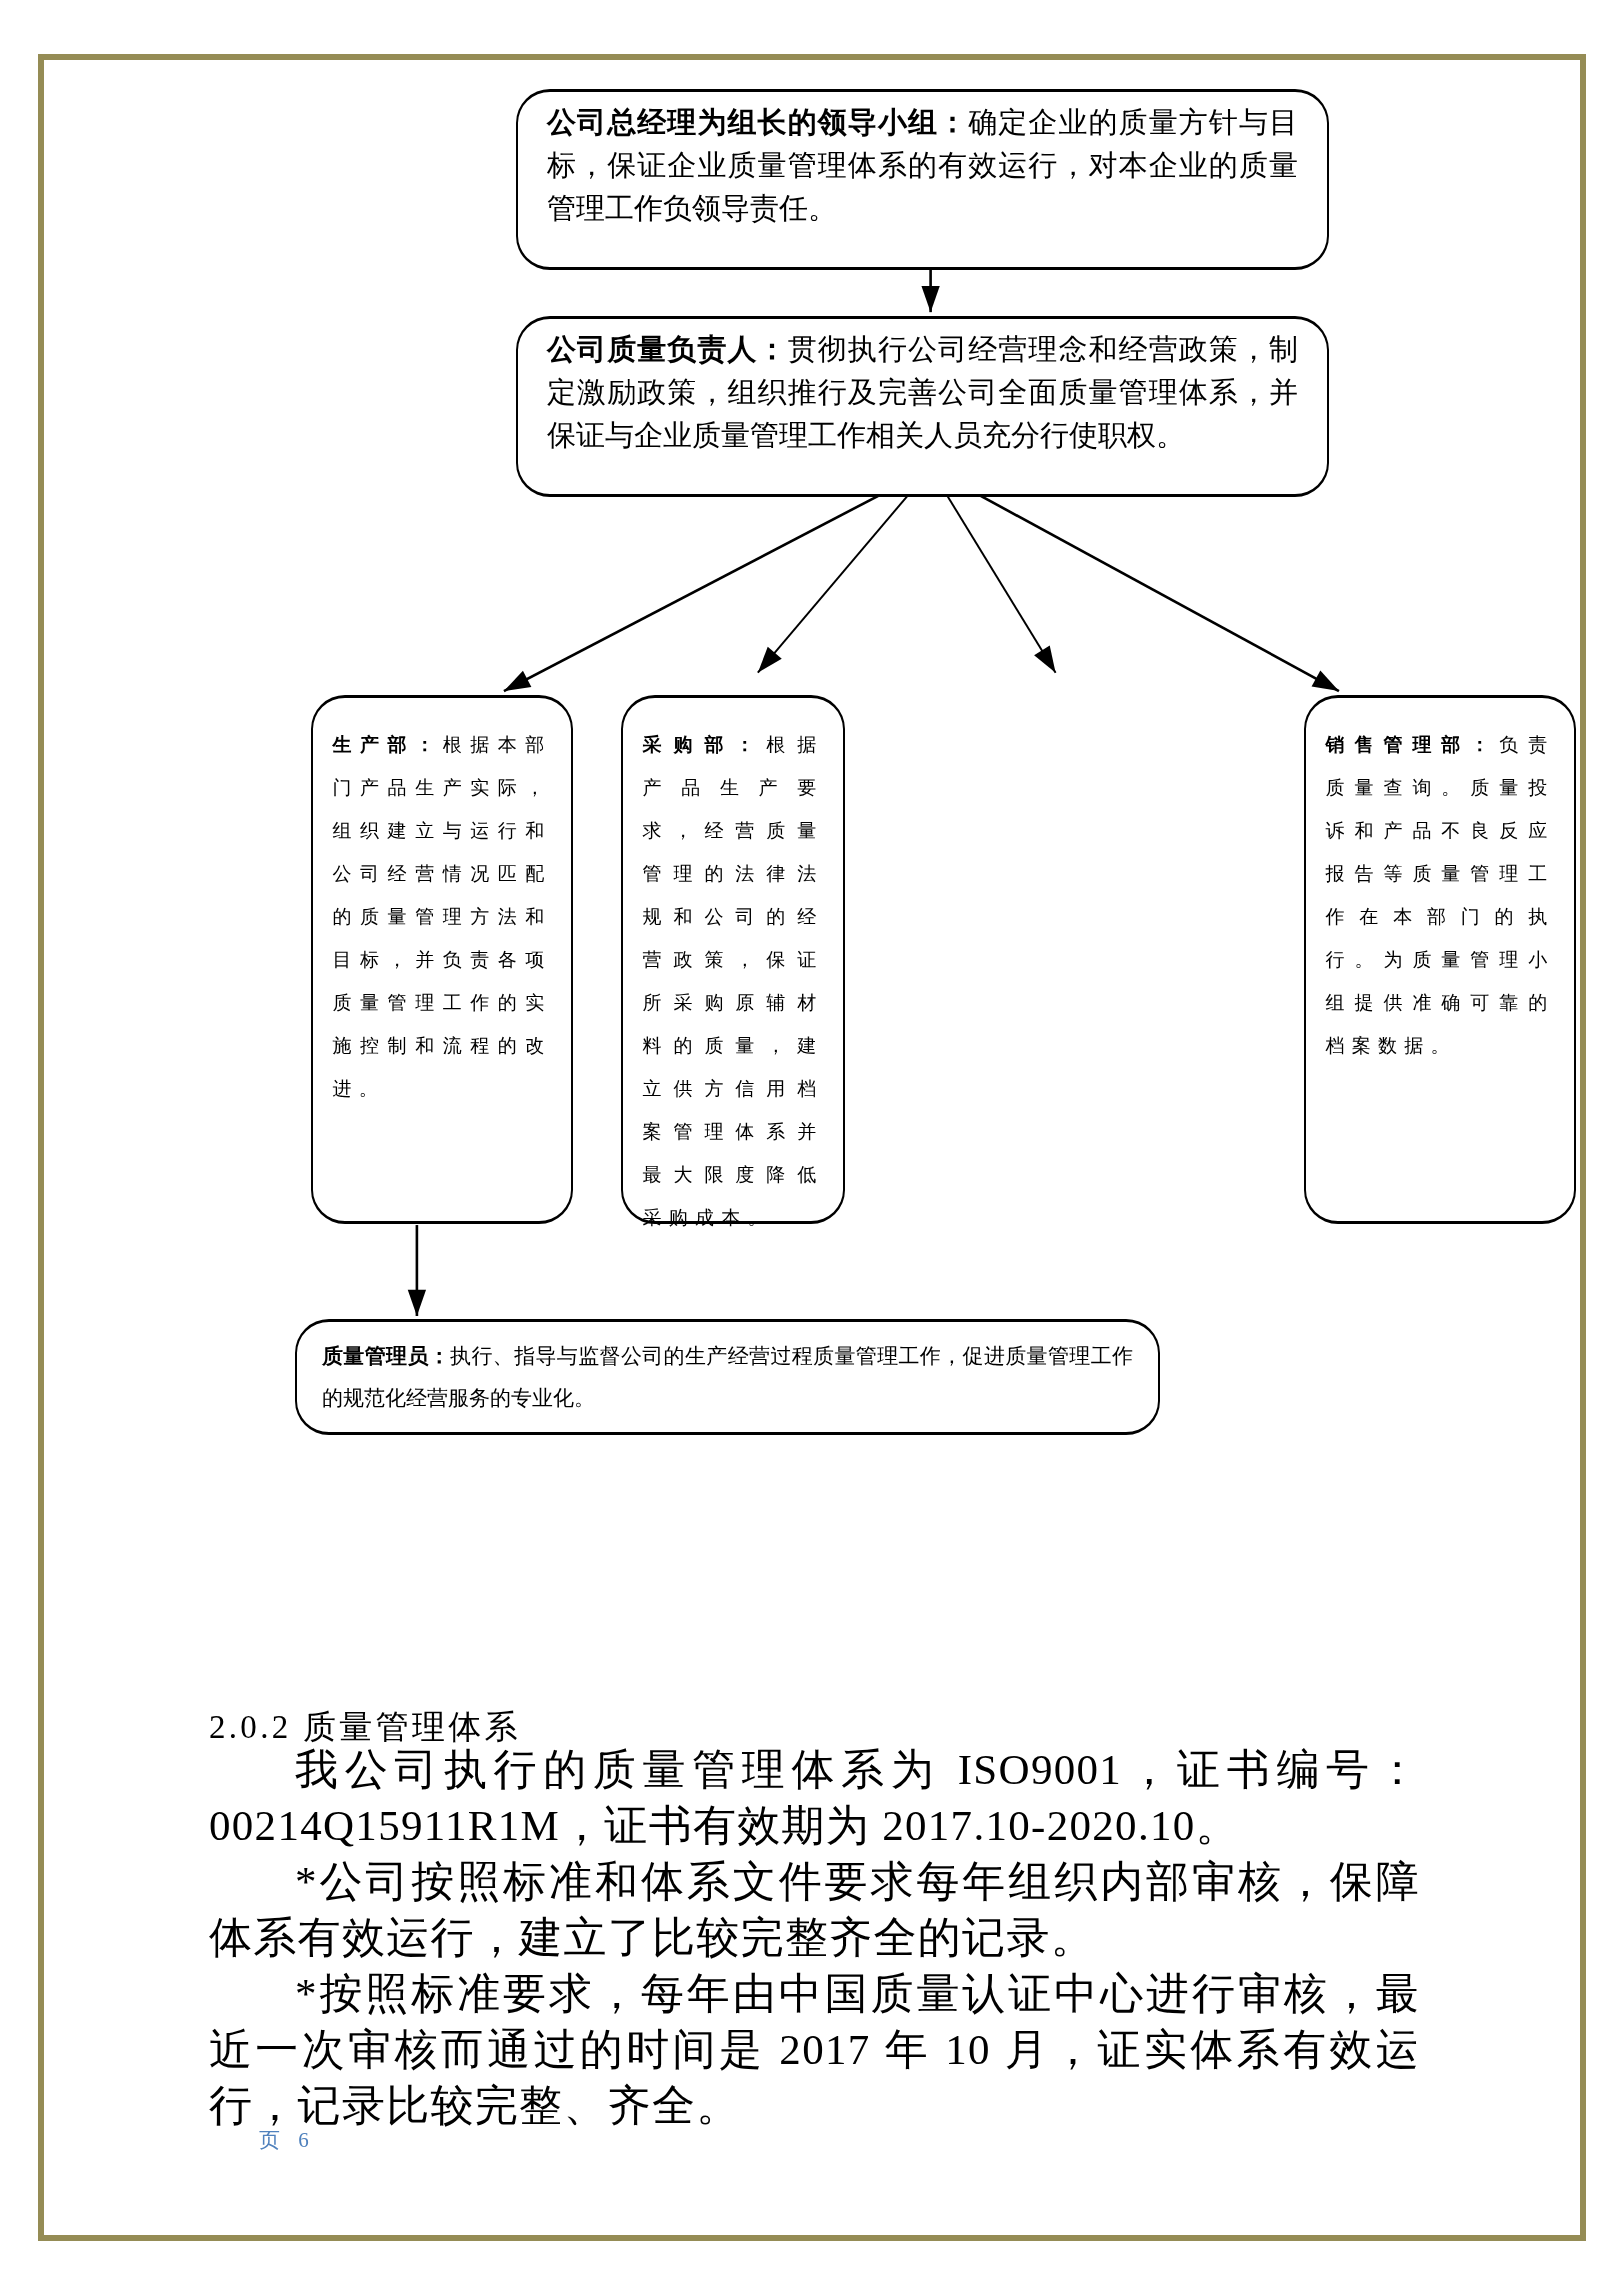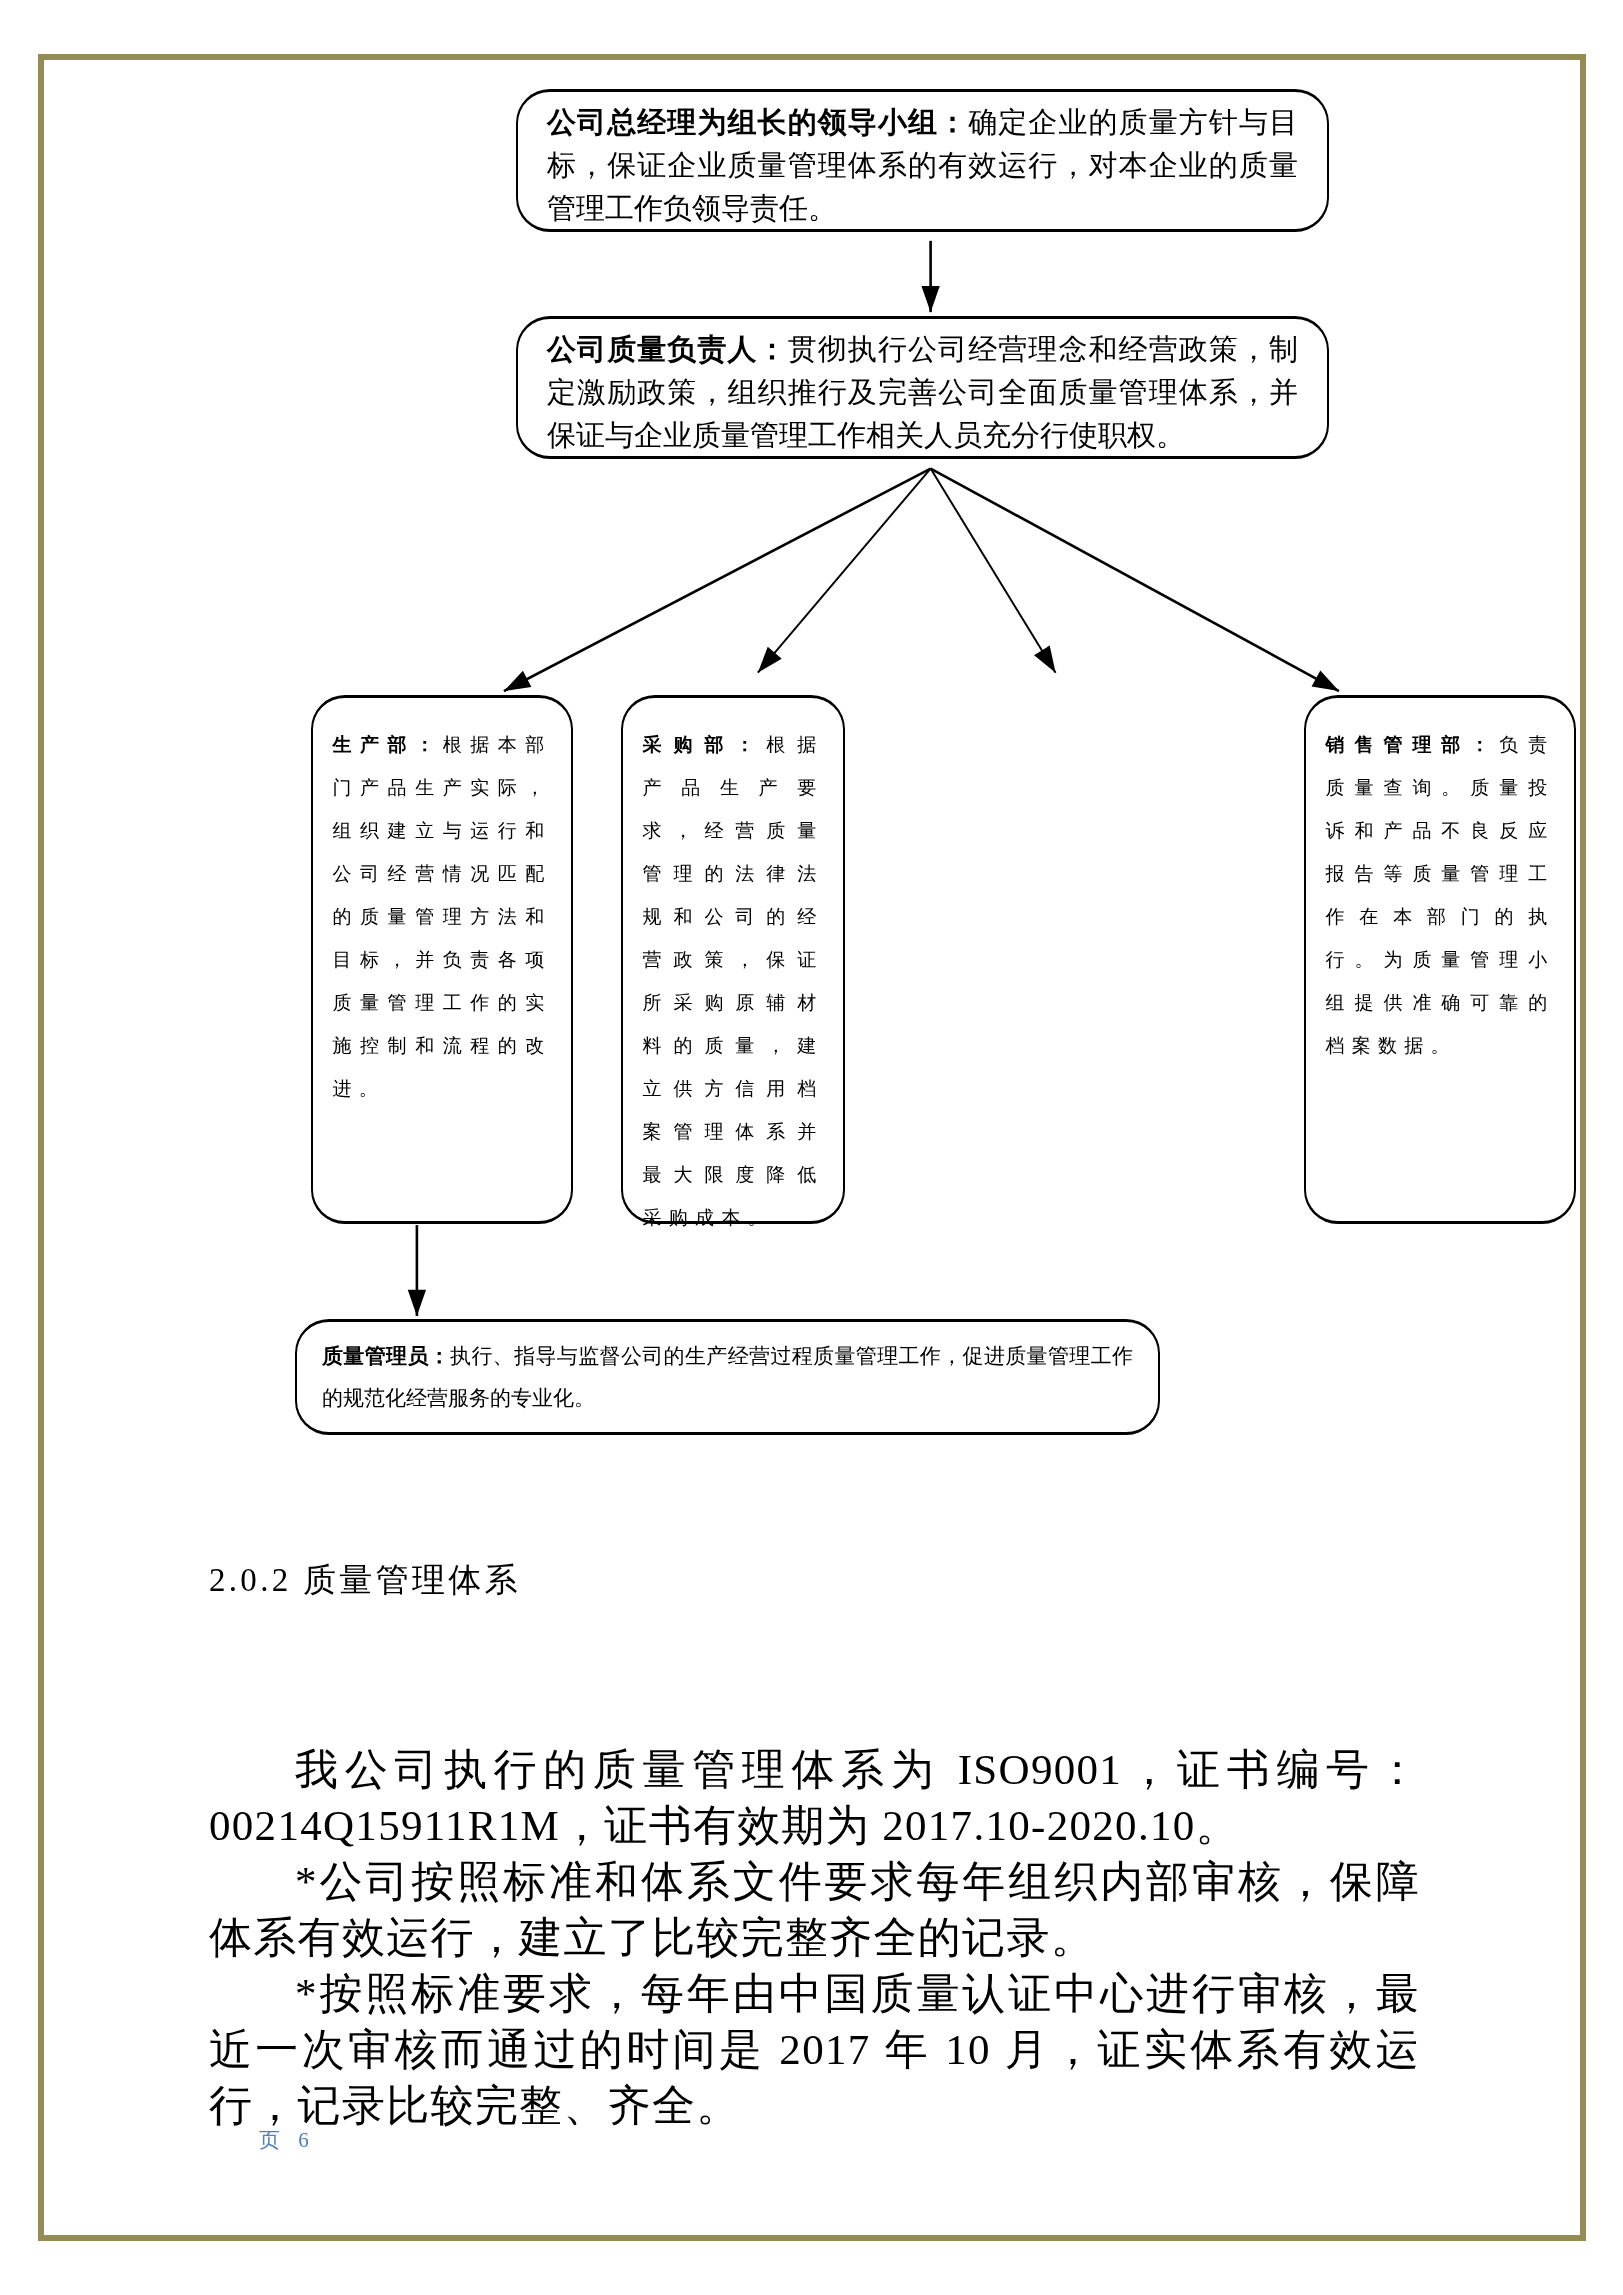--- a/index.html
+++ b/index.html
@@ -31,21 +31,21 @@
     background: #ffffff;
     border: 2px solid #000000;
     border-top-width: 3.9px;
     border-bottom-width: 3.9px;
     border-radius: 34px;
   }
   .box-title { font-weight: bold; }
   .box-wide {
     left: 516px;
     width: 813px;
-    height: 143px;
+    height: 181px;
     padding: 9.2px 29px;
     font-size: 29px;
     line-height: 43px;
     text-align: justify;
   }
   .box-leader { top: 89px; }
   .box-quality-head { top: 316px; }
   .dept-box {
     top: 695px;
     height: 529px;
@@ -63,21 +63,21 @@
   .box-officer {
     left: 295px; top: 1319px;
     width: 865px; height: 116px;
     padding: 13px 25px;
     font-size: 21px;
     line-height: 42px;
     text-align: justify;
   }
   .section-heading {
     position: absolute;
-    left: 209px; top: 1558px;
+    left: 209px; top: 1705px;
     font-size: 33px;
     letter-spacing: 3.3px;
     font-weight: normal;
     margin: 0;
   }
   .body-paragraphs {
     position: absolute;
     left: 209px; top: 1742px;
     width: 1211px;
     font-size: 43px;

